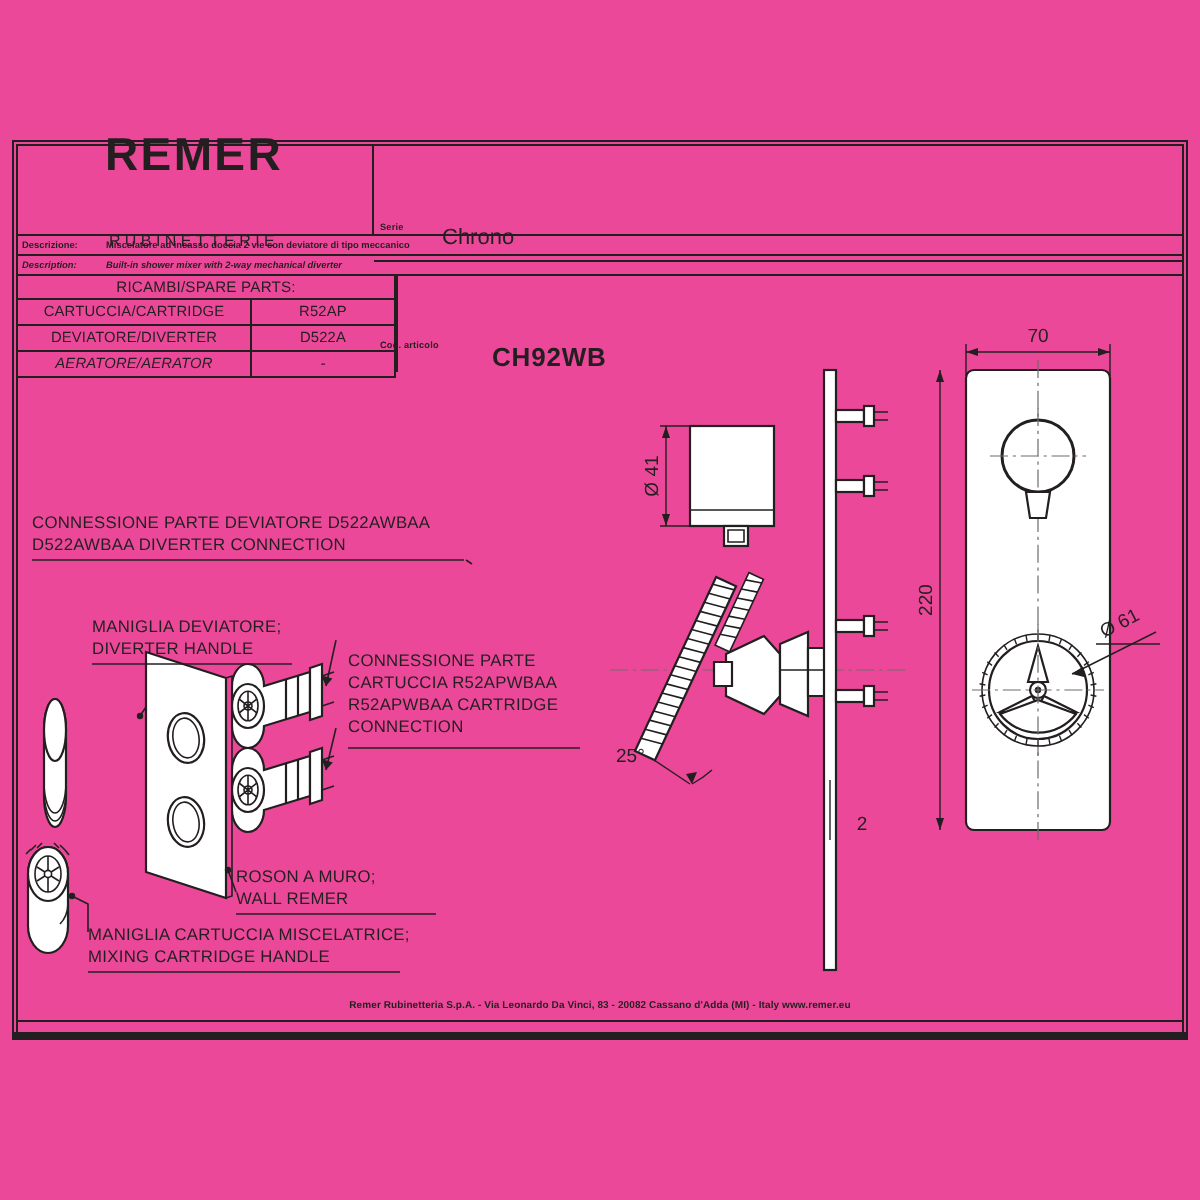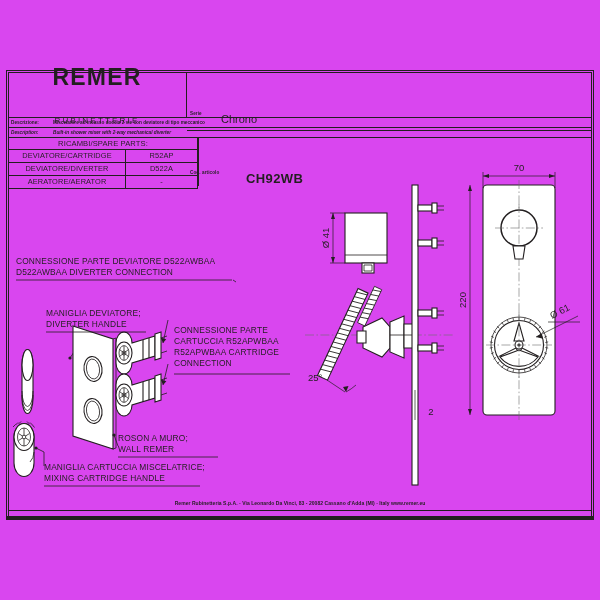--- a/index.html
+++ b/index.html
@@ -1,17 +1,17 @@
 <!DOCTYPE html>
 <html><head>
 <meta charset="utf-8">
 <style>
   html,body{margin:0;padding:0;background:#ffffff;}
   body{width:600px;height:600px;font-family:"Liberation Sans",sans-serif;color:#231f20;}
-  #sheet{position:relative;width:600px;height:600px;overflow:hidden;background:#d946ef;}
+  #sheet{position:relative;width:600px;height:600px;overflow:hidden;background:#ec4899;}
 
   
   .frame{position:absolute;left:6px;top:70px;width:588px;height:450px;border:1.6px solid #231f20;box-sizing:border-box;}
   .frame-inner{position:absolute;left:8px;top:72px;width:584px;height:446px;border:0.8px solid #231f20;box-sizing:border-box;}
 
   
   .hdr{position:absolute;left:8px;top:72px;width:584px;height:46px;box-sizing:border-box;border-bottom:1px solid #231f20;}
   .logo-cell{position:absolute;left:0;top:0;width:178px;height:46px;display:flex;flex-direction:column;align-items:center;justify-content:center;}
   .logo-word{font-size:23px;font-weight:bold;letter-spacing:1.2px;line-height:1;}
   .logo-rule{width:118px;height:1.4px;background:#231f20;margin:2px 0 2px 0;}
@@ -29,21 +29,21 @@
   .desc-row{position:relative;height:10px;box-sizing:border-box;border-bottom:1px solid #231f20;}
   .desc-key{position:absolute;left:3px;top:2px;font-size:4.7px;font-weight:bold;}
   .desc-val{position:absolute;left:45px;top:2px;font-size:4.7px;font-weight:bold;}
   .desc-val.ital{font-style:italic;}
   .desc-key.ital{font-style:italic;}
 
   
   .parts{position:absolute;left:8px;top:138px;width:190px;border:1px solid #231f20;border-top:none;box-sizing:border-box;}
   .parts-title{height:11px;line-height:11px;text-align:center;font-size:7.6px;border-bottom:1px solid #231f20;letter-spacing:.1px;}
   .parts-row{display:flex;height:12px;border-bottom:1px solid #231f20;}
-  .parts-row:last-child{border-bottom:none;}
+  .parts-row:last-child{border-bottom:none;font-style:italic;}
   .pc-l{width:117px;border-right:1px solid #231f20;box-sizing:border-box;text-align:center;font-size:7.4px;line-height:12px;letter-spacing:.1px;}
   .pc-r{flex:1;text-align:center;font-size:7.4px;line-height:12px;letter-spacing:.1px;}
   .parts-spacer{position:absolute;left:198px;top:138px;width:1px;height:48px;background:#231f20;}
 
   
   .label{position:absolute;font-size:8.4px;line-height:11px;color:#231f20;letter-spacing:.15px;white-space:nowrap;}
   .label .ul{display:block;}
 
   
   svg.layer{position:absolute;left:0;top:0;width:600px;height:600px;overflow:visible;}
@@ -94,21 +94,21 @@
     </div>
     <div class="desc-row">
       <span class="desc-key ital">Description:</span>
       <span class="desc-val ital">Built-in shower mixer with 2-way mechanical diverter</span>
     </div>
   </div>
 
   <div class="parts">
     <div class="parts-title">RICAMBI/SPARE PARTS:</div>
     <div class="parts-row">
-      <div class="pc-l">DEVIATORE/CARTRIDGE</div>
+      <div class="pc-l">CARTUCCIA/CARTRIDGE</div>
       <div class="pc-r">R52AP</div>
     </div>
     <div class="parts-row">
       <div class="pc-l">DEVIATORE/DIVERTER</div>
       <div class="pc-r">D522A</div>
     </div>
     <div class="parts-row">
       <div class="pc-l">AERATORE/AERATOR</div>
       <div class="pc-r">-</div>
     </div>

